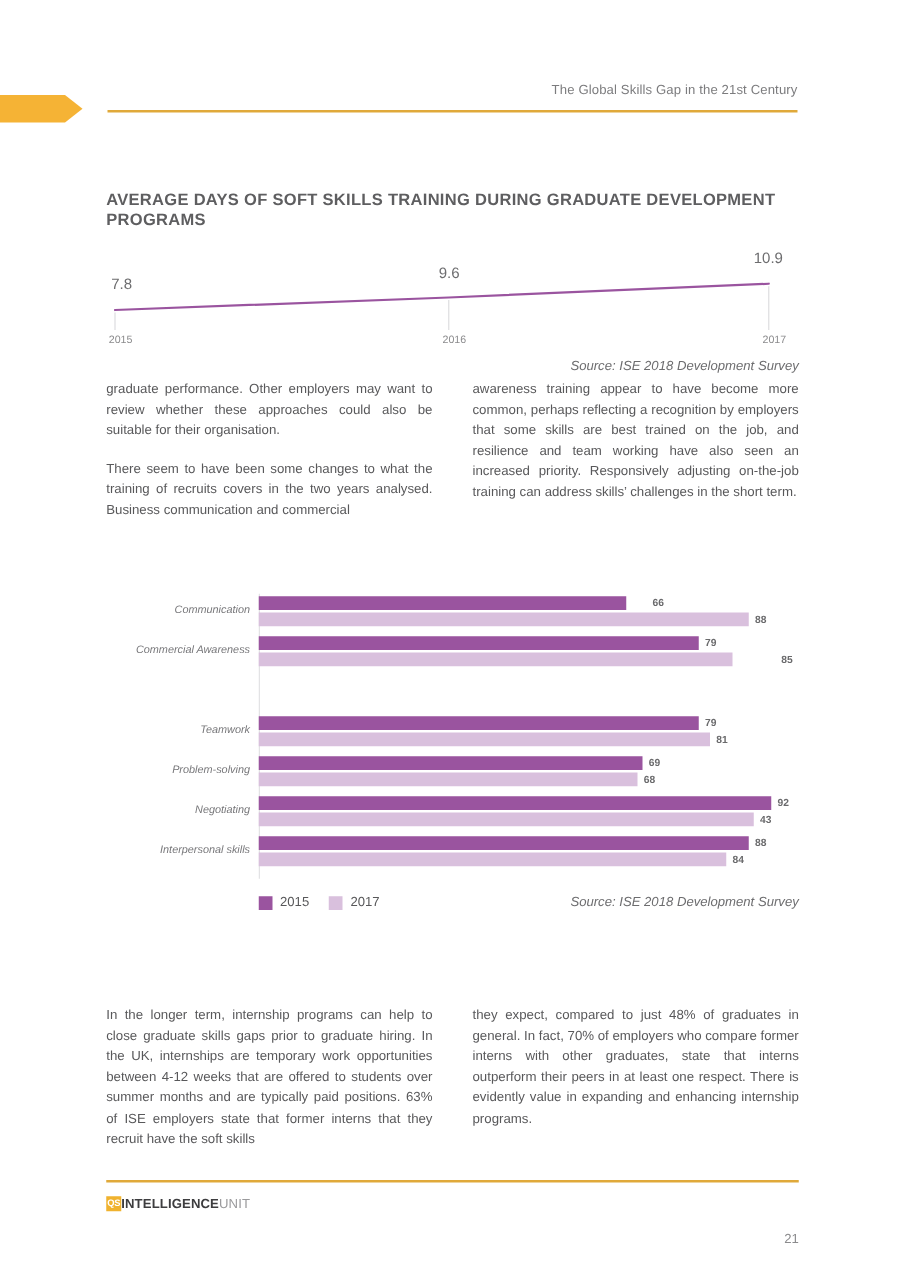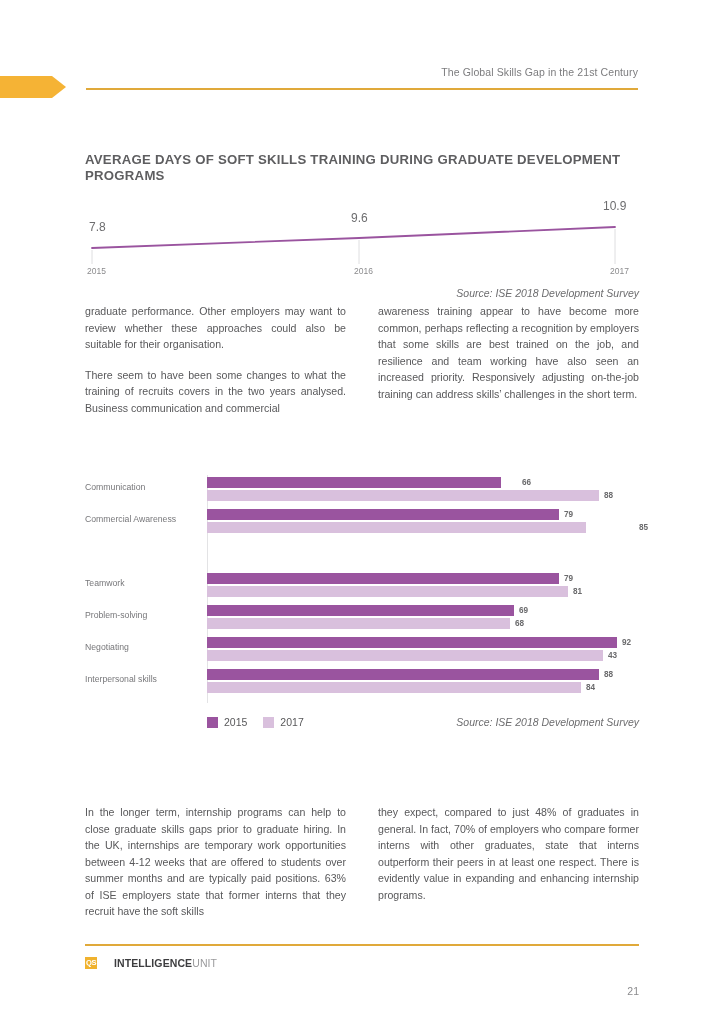--- a/index.html
+++ b/index.html
@@ -133,23 +133,25 @@
   .bc-group {
     position: absolute;
     left: 0;
     width: 554px;
     height: 26px;
   }
   .bc-label {
     position: absolute;
     left: 0; top: 5px;
     width: 115px;
+    text-align: right;
     font-size: 8.7px;
     color: #77777a;
     white-space: nowrap;
+    font-style: italic;
   }
   .bc-bar {
     position: absolute;
     left: 122px;
     height: 11px;
   }
   .bc-bar.b2015 { top: 0px; }
   .bc-bar.b2017 { top: 13px; }
   .bc-val {
     position: absolute;
@@ -219,21 +221,21 @@
     font-weight: bold;
     line-height: 12px;
     text-align: center;
     letter-spacing: -0.3px;
   }
   .logo-strong {
     font-size: 10.5px;
     font-weight: bold;
     color: #3d3d3f;
     letter-spacing: 0.1px;
-    margin-left: 17px;
+    margin-left: 0;
   }
   .logo-light {
     font-size: 10.5px;
     color: #9a9a9c;
     letter-spacing: 0.1px;
   }
   .footer-page {
     position: absolute;
     right: 0; top: 0;
     font-size: 10.5px;
@@ -296,21 +298,21 @@
       <span class="bc-val v2015" style="left:421px;margin-left:16px;">66</span>
       <div class="bc-bar b2017" style="width:392px; background:#d9c0dd;"></div>
       <span class="bc-val v2017" style="left:519px;">88</span>
     </div>
 
     <div class="bc-group" style="top:36px;">
       <span class="bc-label">Commercial Awareness</span>
       <div class="bc-bar b2015" style="width:352px; background:#9a549f;"></div>
       <span class="bc-val v2015" style="left:479px;">79</span>
       <div class="bc-bar b2017" style="width:379px; background:#d9c0dd;"></div>
-      <span class="bc-val v2017" style="left:506px;padding-left:48px;">85</span>
+      <span class="bc-val v2017" style="left:492px;padding-left:48px;">85</span>
     </div>
 
 
     <div class="bc-group" style="top:100px;">
       <span class="bc-label">Teamwork</span>
       <div class="bc-bar b2015" style="width:352px; background:#9a549f;"></div>
       <span class="bc-val v2015" style="left:479px;">79</span>
       <div class="bc-bar b2017" style="width:361px; background:#d9c0dd;"></div>
       <span class="bc-val v2017" style="left:488px;">81</span>
     </div>

